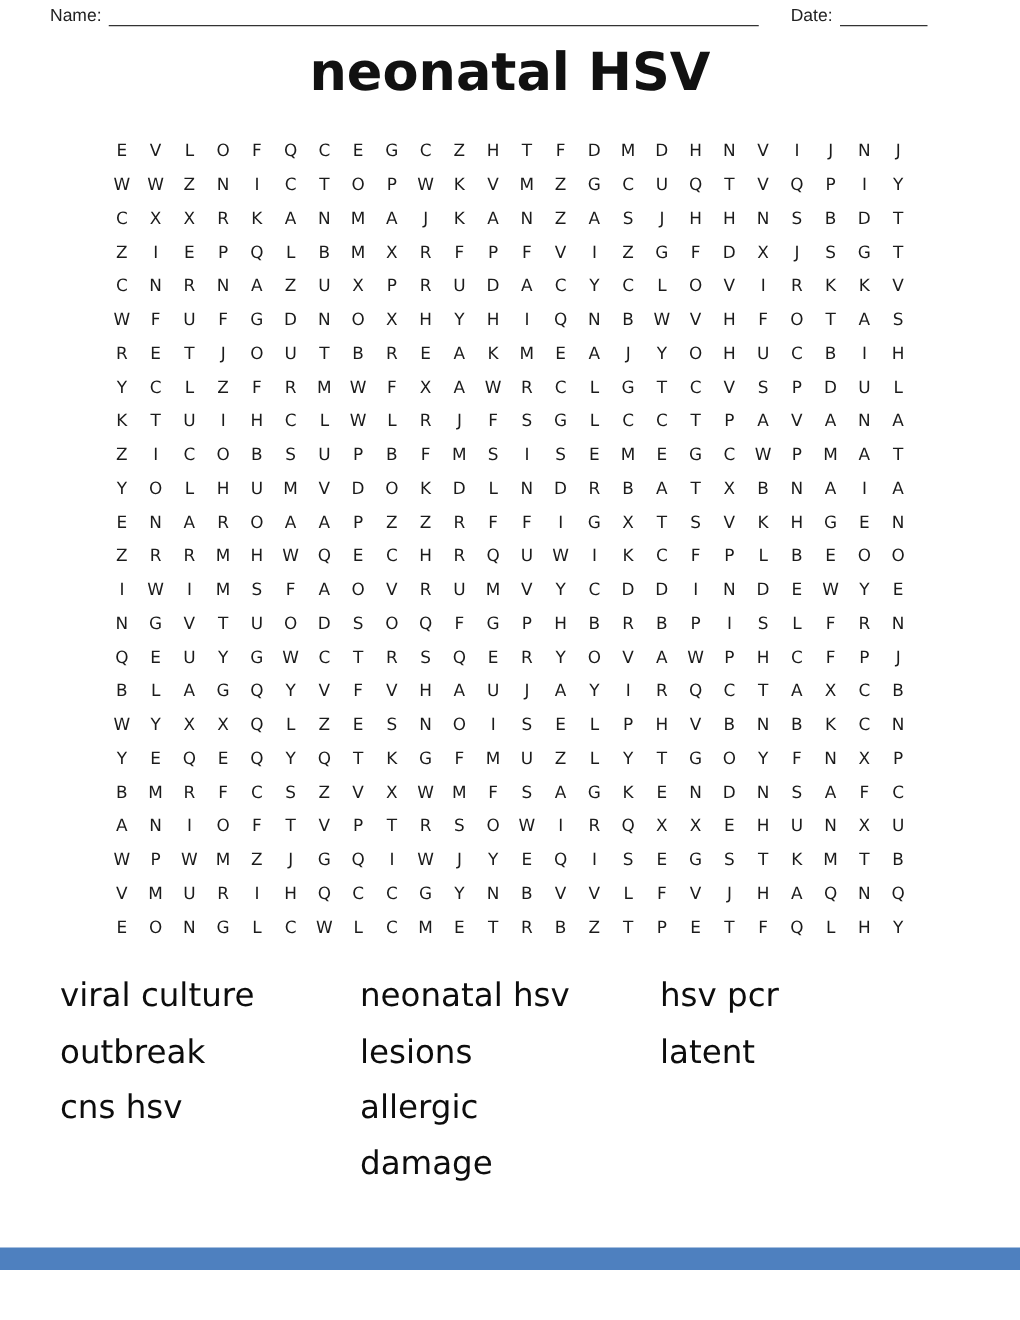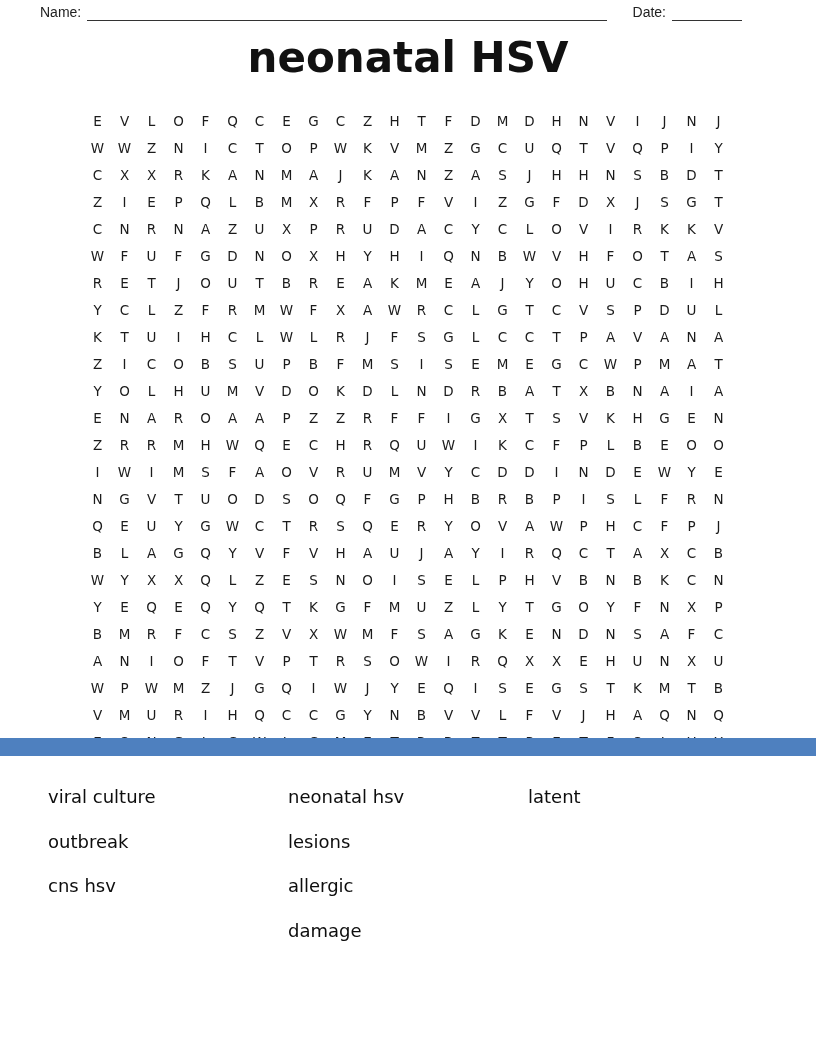--- a/index.html
+++ b/index.html
@@ -4,21 +4,21 @@
 <style>
   html, body { margin: 0; padding: 0; }
   body {
     width: 816px; height: 1056px;
     background: #ffffff;
     position: relative;
     overflow: hidden;
     font-family: "DejaVu Sans", sans-serif;
     color: #1a1a1a;
   }
-  .page { width: 816px; height: 756px; position: relative; }
+  .page { width: 816px; height: 1016px; position: relative; }
 
   
   .header {
     display: flex;
     align-items: flex-end;
     padding: 4px 74px 0 40px;
     font-family: "Liberation Sans", sans-serif;
     font-size: 14px;
     color: #222;
   }
@@ -61,21 +61,21 @@
 
   
   .words {
     margin-top: 20px;
     padding-left: 48px;
     display: grid;
     grid-template-columns: 240px 240px 240px;
   }
   .word-col { display: flex; flex-direction: column; }
   .word {
-    font-size: 18px;
+    font-size: 26px;
     line-height: 44.5px;
     color: #0d0d0d;
     white-space: nowrap;
   }
 
   
   .footer-bar {
     position: absolute;
     left: 0; right: 0; bottom: 0;
     height: 18px;
@@ -680,19 +680,20 @@
         <div class="word">outbreak</div>
         <div class="word">cns hsv</div>
       </div>
     <div class="word-col">
         <div class="word">neonatal hsv</div>
         <div class="word">lesions</div>
         <div class="word">allergic</div>
         <div class="word">damage</div>
       </div>
     <div class="word-col">
+        <div class="word">hsv pcr</div>
         <div class="word">latent</div>
       </div>
   </div>
 
   <div class="footer-bar" style="background: rgb(78, 128, 191);"></div>
 
 </div>
 
 </body></html>

